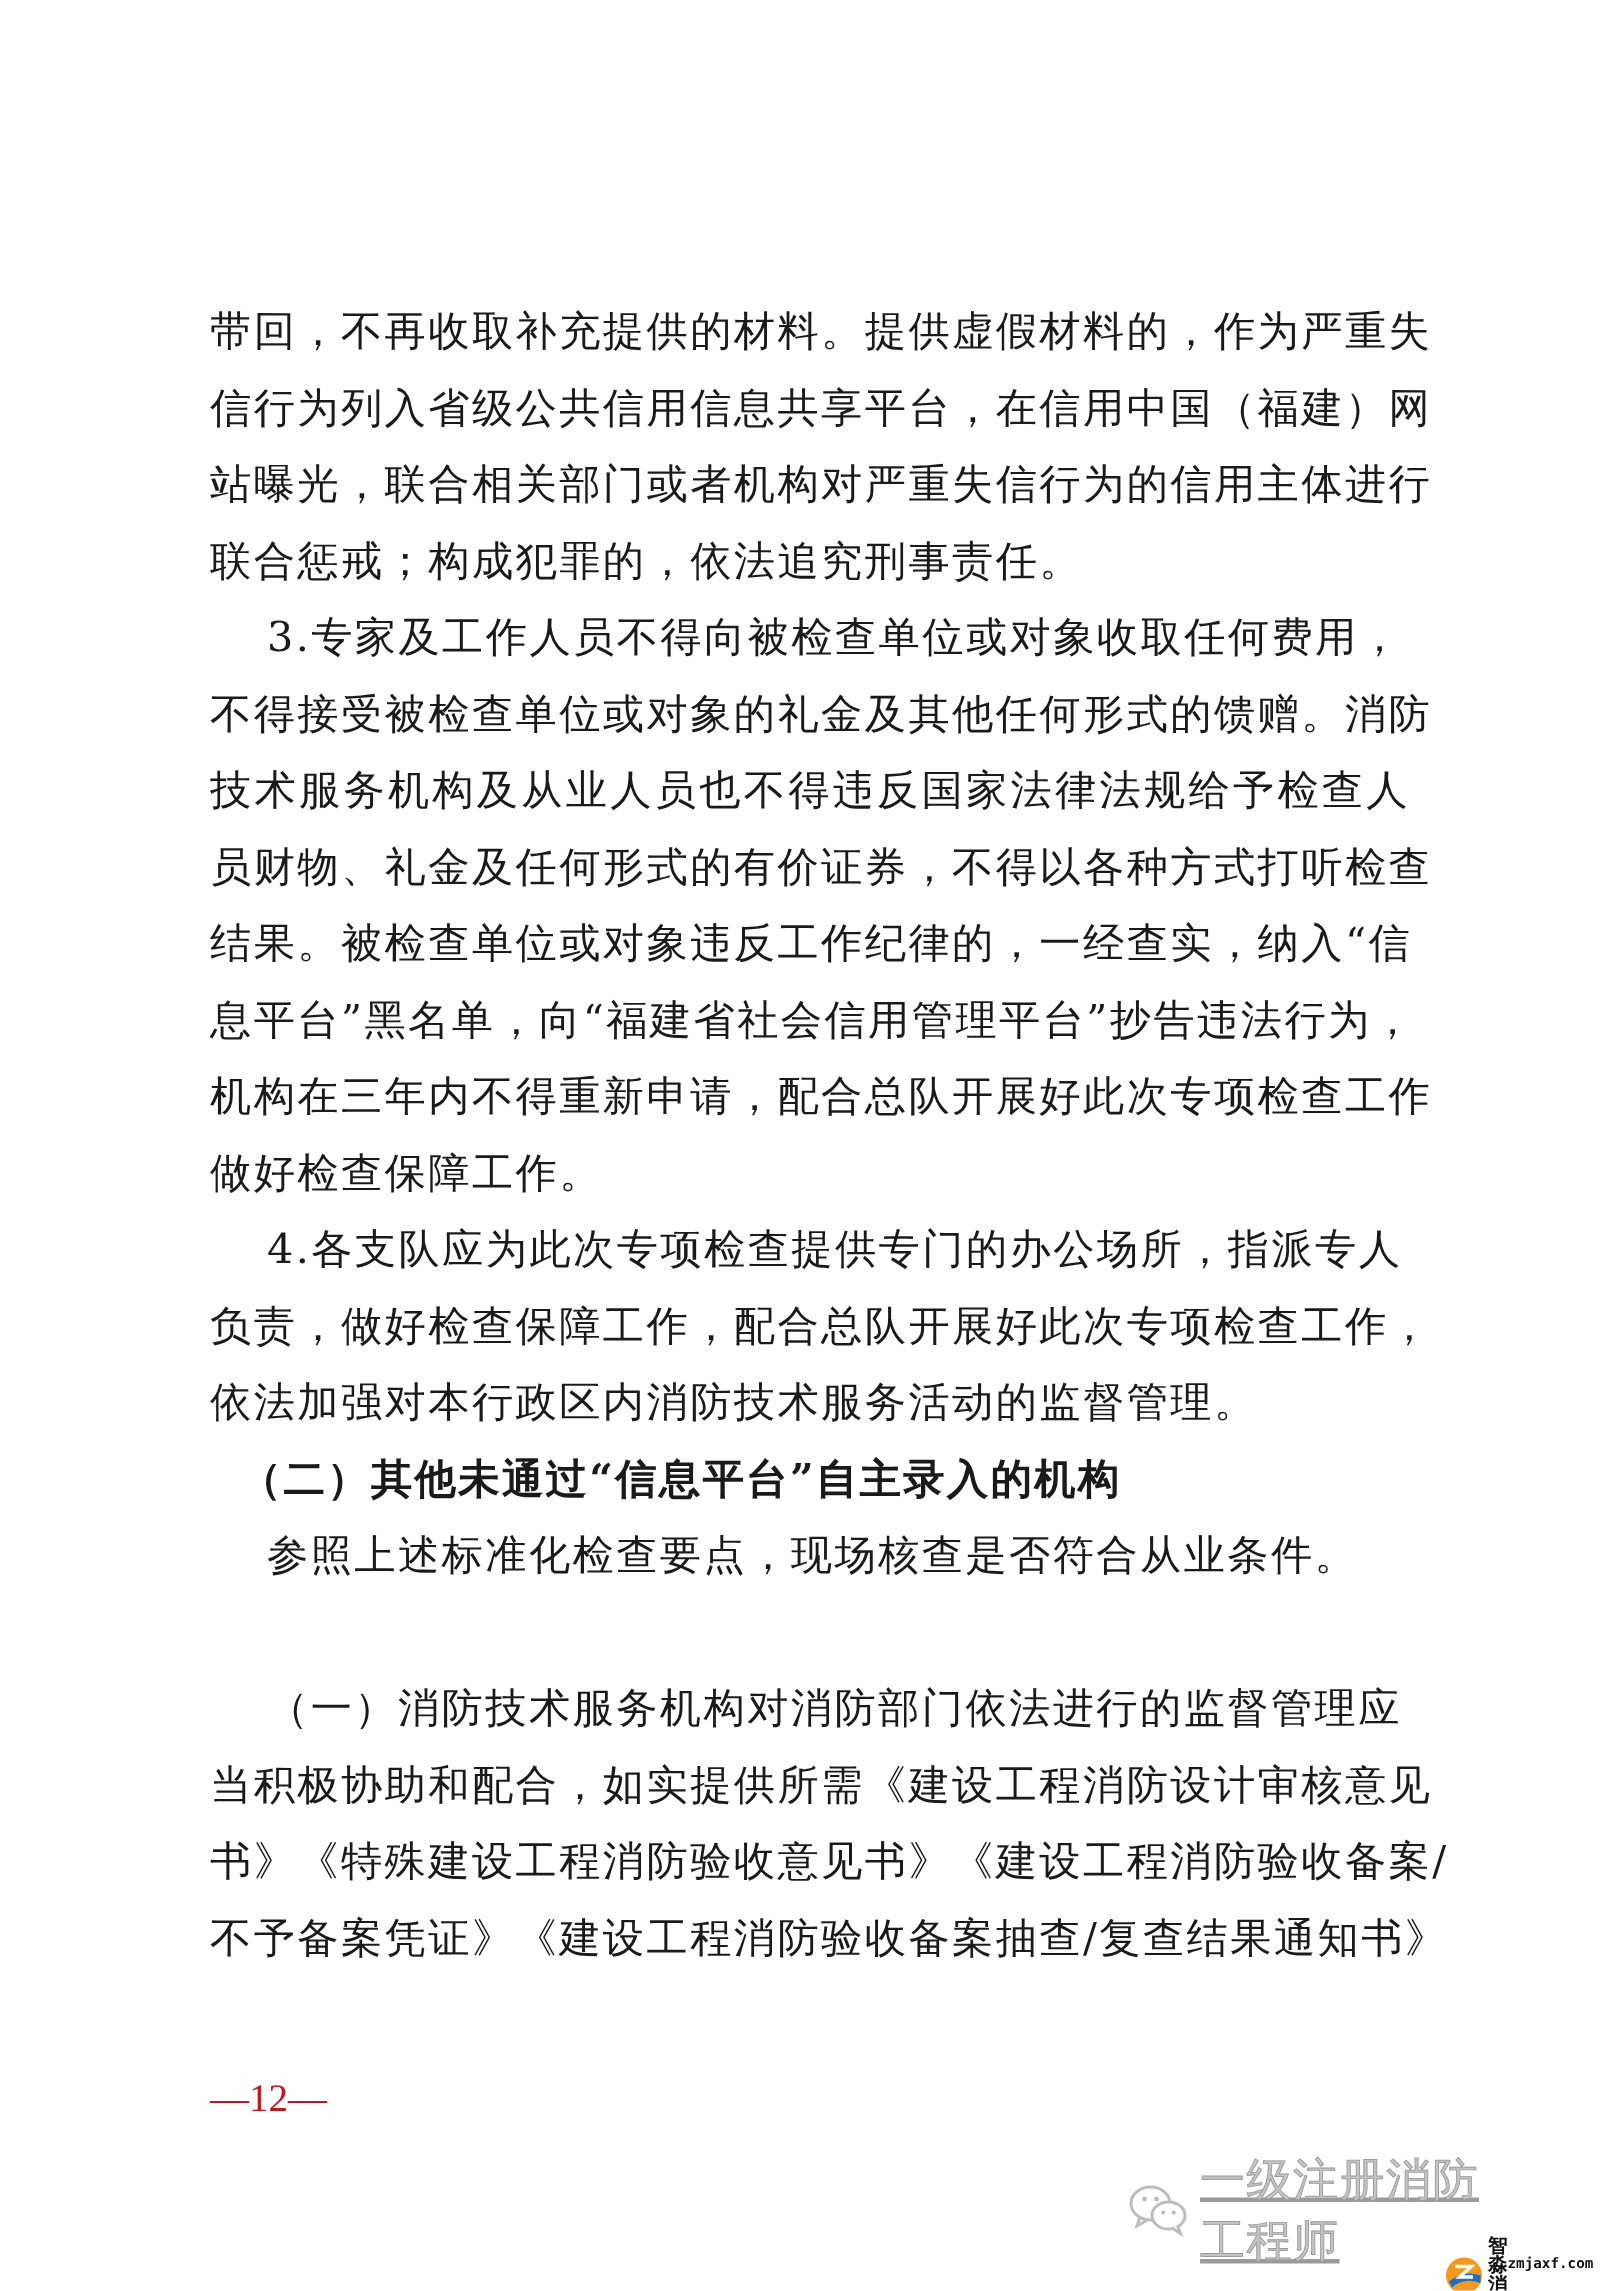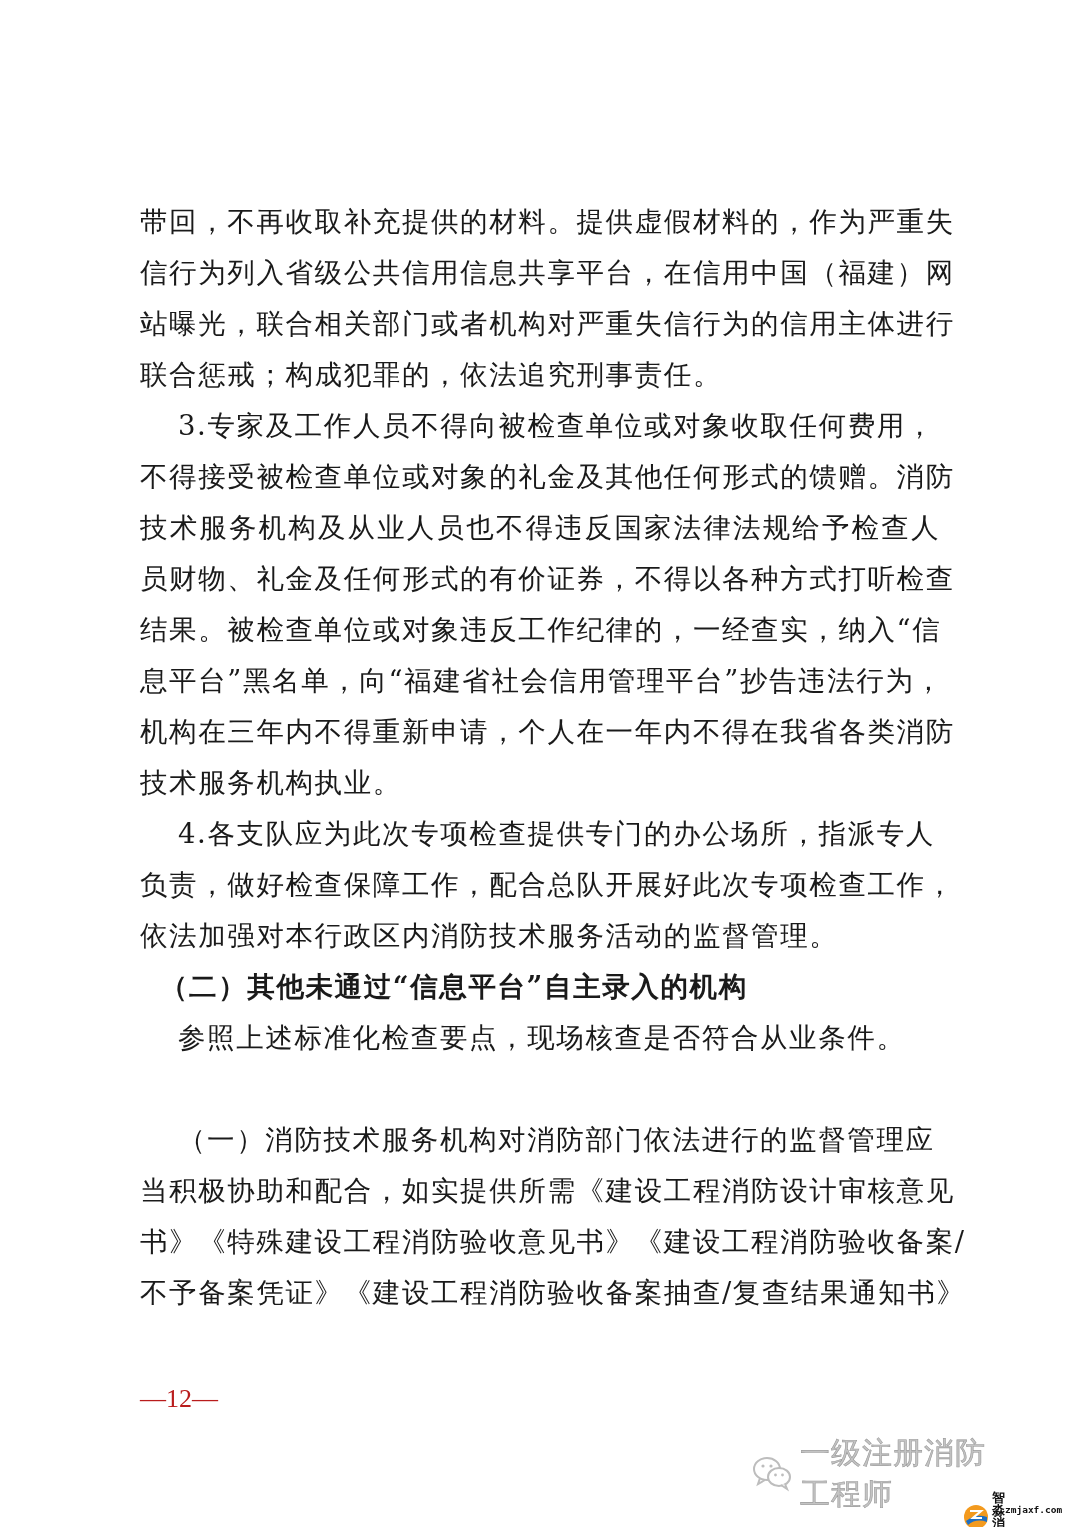--- a/index.html
+++ b/index.html
@@ -74,20 +74,21 @@
     .wechat-icon {
       width: 42px;
       height: 38px;
       position: relative;
     }
     .watermark-text {
       font-family: "DejaVu Sans", "Liberation Sans", sans-serif;
       font-size: 30px;
       letter-spacing: 1px;
       color: #c4c4c4;
+      text-decoration: underline;
       -webkit-text-stroke: 0.6px #9a9a9a;
     }
     .brand {
       position: absolute;
       left: 963px;
       top: 1491px;
       display: flex;
       align-items: center;
       gap: 3px;
     }
@@ -125,22 +126,22 @@
     <div class="line last" style="top:358px">联合惩戒；构成犯罪的，依法追究刑事责任。</div>
   </div>
 
   <div>
     <div class="line indent" style="top:409px">3.专家及工作人员不得向被检查单位或对象收取任何费用，</div>
     <div class="line" style="top:460px">不得接受被检查单位或对象的礼金及其他任何形式的馈赠。消防</div>
     <div class="line" style="top:511px">技术服务机构及从业人员也不得违反国家法律法规给予检查人</div>
     <div class="line" style="top:562px">员财物、礼金及任何形式的有价证券，不得以各种方式打听检查</div>
     <div class="line" style="top:613px">结果。被检查单位或对象违反工作纪律的，一经查实，纳入“信</div>
     <div class="line" style="top:664px">息平台”黑名单，向“福建省社会信用管理平台”抄告违法行为，</div>
-    <div class="line" style="top:715px">机构在三年内不得重新申请，个人在一年内不得在我省各类消防</div>
-    <div class="line last" style="top:766px">技术服务机构执业。</div>
+    <div class="line" style="top:715px">机构在三年内不得重新申请，配合总队开展好此次专项检查工作</div>
+    <div class="line last" style="top:766px">做好检查保障工作。</div>
   </div>
 
   <div>
     <div class="line indent" style="top:817px">4.各支队应为此次专项检查提供专门的办公场所，指派专人</div>
     <div class="line" style="top:868px">负责，做好检查保障工作，配合总队开展好此次专项检查工作，</div>
     <div class="line last" style="top:919px">依法加强对本行政区内消防技术服务活动的监督管理。</div>
   </div>
 
   <div class="heading kai" style="left:160px; top:970px">（二）其他未通过“信息平台”自主录入的机构</div>
 

